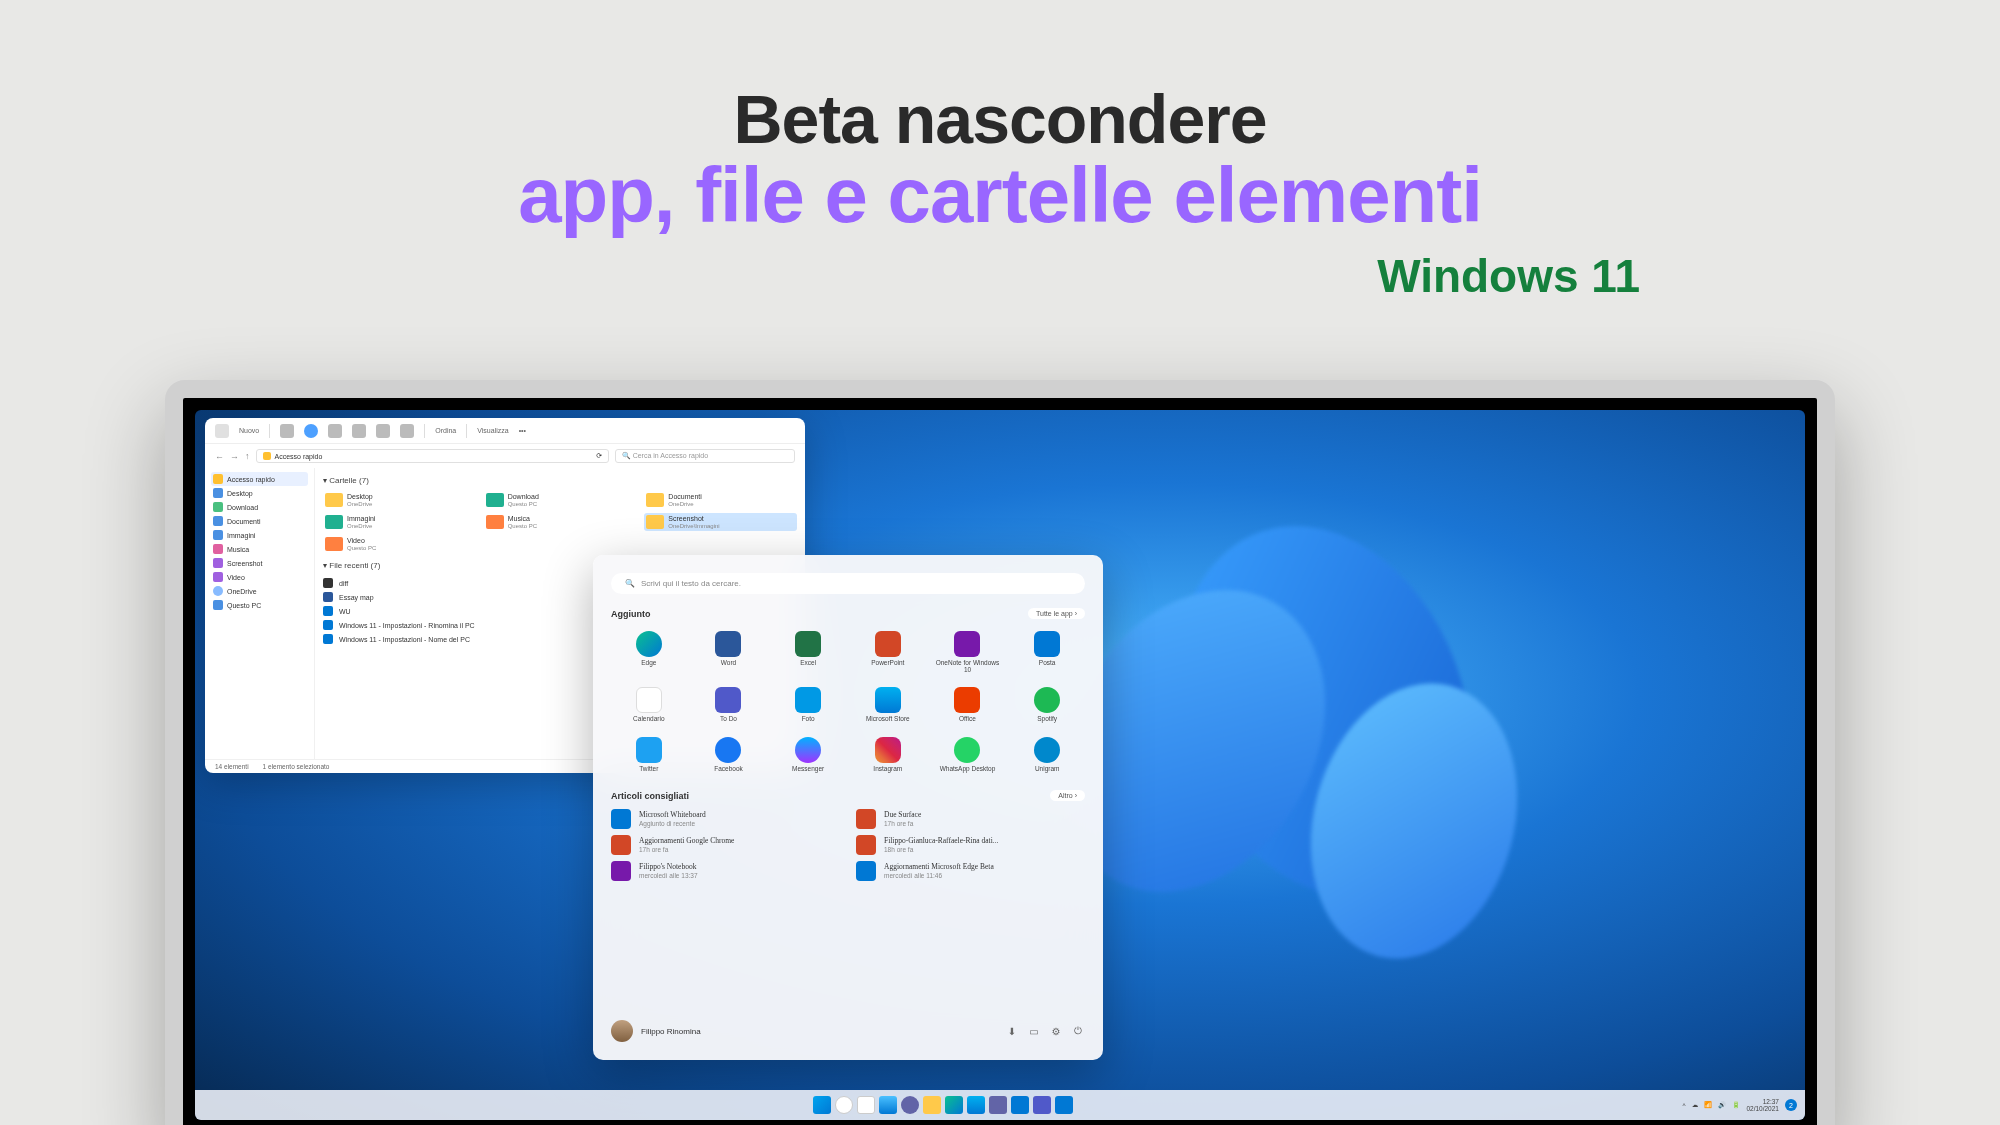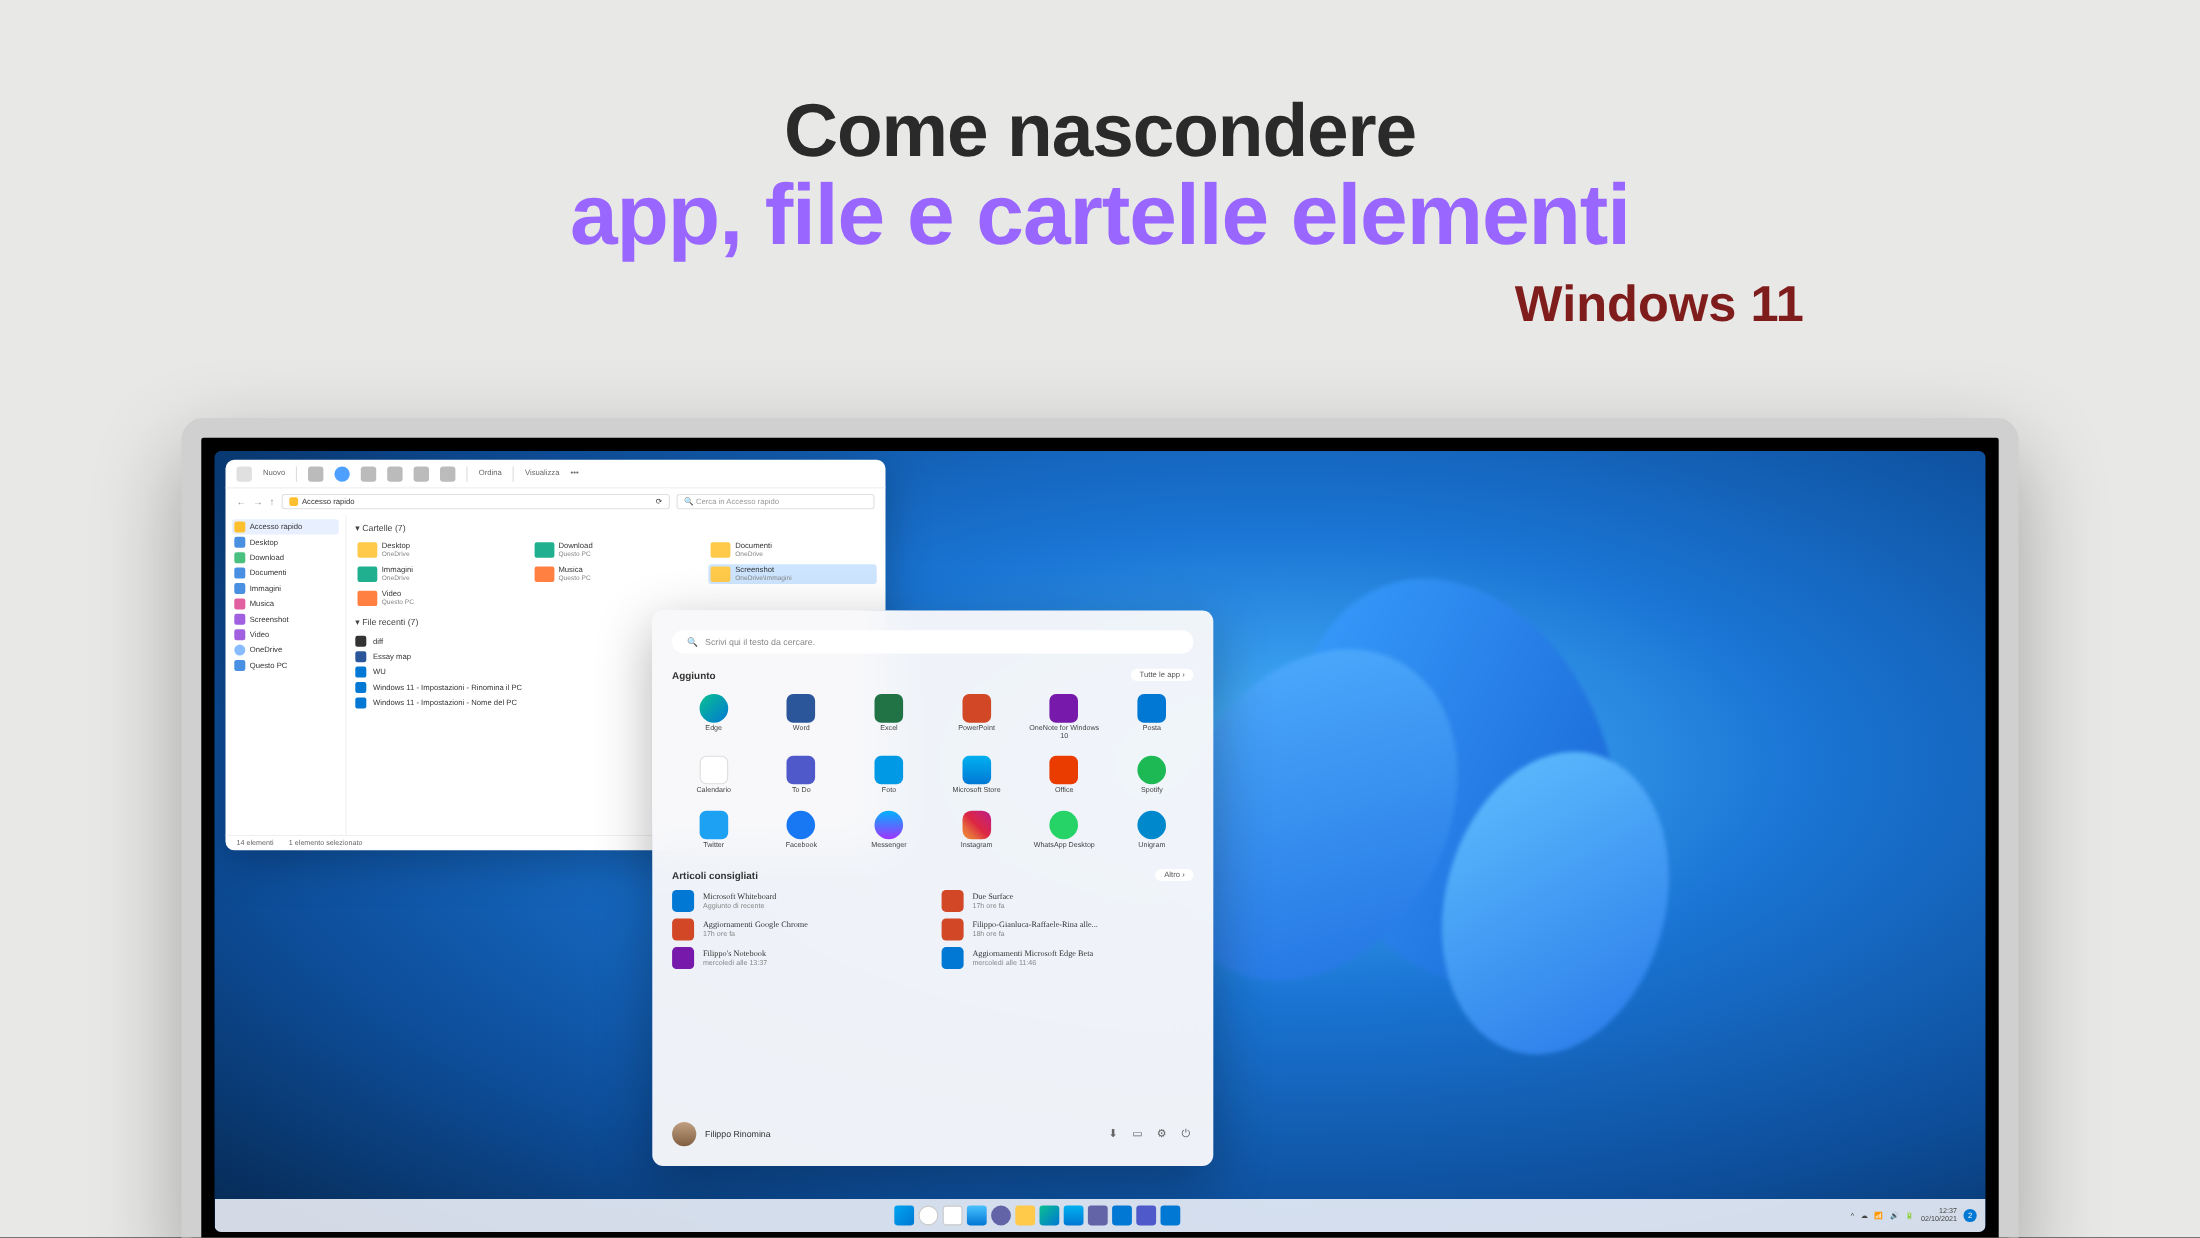--- a/index.html
+++ b/index.html
@@ -1,21 +1,21 @@
 <!DOCTYPE html>
 <html><head>
 <meta charset="utf-8">
 <style>
 * { margin: 0; padding: 0; box-sizing: border-box; font-family: 'Segoe UI', Arial, sans-serif; }
 body { width: 2000px; height: 1125px; background: #e8e8e6; position: relative; overflow: hidden; }
 
 .headline { position: absolute; top: 80px; left: 0; right: 0; text-align: center; }
 .headline .line1 { font-size: 68px; font-weight: 700; color: #2a2a2a; letter-spacing: -1px; font-family: 'Arial Narrow', Arial, sans-serif; }
 .headline .line2 { font-size: 78px; font-weight: 600; color: #9966ff; letter-spacing: -1px; margin-top: -8px; }
-.headline .line3 { font-size: 46px; font-weight: 600; color: #7f1d1d; text-align: right; padding-right: 360px; margin-top: 8px; }
+.headline .line3 { font-size: 46px; font-weight: 600; color: #15803d; text-align: right; padding-right: 360px; margin-top: 8px; }
 
 .tablet { position: absolute; left: 165px; top: 380px; width: 1670px; height: 770px; background: #000; border-radius: 20px; border: 18px solid #d0d0d0; overflow: hidden; box-shadow: 0 30px 80px rgba(0,0,0,0.3); }
 .screen { position: absolute; inset: 12px; background: radial-gradient(ellipse at 60% 40%, #4db8ff 0%, #1a75d4 35%, #0d4d99 70%, #062850 100%); border-radius: 6px; overflow: hidden; }
 .bloom { position: absolute; right: 15%; top: 10%; width: 600px; height: 500px; }
 .petal { position: absolute; border-radius: 50%; filter: blur(2px); }
 .p1 { width: 280px; height: 380px; background: linear-gradient(135deg, #3aa0ff, #1560d0); right: 100px; top: 40px; transform: rotate(-20deg); }
 .p2 { width: 240px; height: 320px; background: linear-gradient(135deg, #50b0ff, #2070e0); right: 250px; top: 100px; transform: rotate(30deg); }
 .p3 { width: 200px; height: 280px; background: linear-gradient(135deg, #60c0ff, #2878e8); right: 50px; top: 200px; transform: rotate(15deg); }
 
 
@@ -110,21 +110,21 @@
 .tb-widgets { background: linear-gradient(#4ac0ff, #0078d4); }
 .tb-chat { background: #6264a7; border-radius: 50%; }
 .tb-exp { background: #ffc94a; }
 .tbright { display: flex; gap: 6px; align-items: center; font-size: 6.5px; color: #444; }
 .tbright .dt { text-align: right; line-height: 1.1; }
 </style>
 </head>
 <body>
 
 <div class="headline">
-  <div class="line1">Come nascondere</div>
+  <div class="line1">Beta nascondere</div>
   <div class="line2">app, file e cartelle elementi</div>
   <div class="line3">Windows 11</div>
 </div>
 
 <div class="tablet">
 <div class="screen">
   <div class="bloom">
     <div class="petal p1"></div>
         <div class="petal p2"></div>
         <div class="petal p3"></div>
@@ -399,21 +399,21 @@
           <div class="rec">
             <div class="recicon" style="background:#d24726"></div>
             <div>
               <div class="rt">Aggiornamenti Google Chrome</div>
               <div class="rs">17h ore fa</div>
             </div>
           </div>
           <div class="rec">
             <div class="recicon" style="background:#d24726"></div>
             <div>
-              <div class="rt">Filippo-Gianluca-Raffaele-Rina alle...</div>
+              <div class="rt">Filippo-Gianluca-Raffaele-Rina dati...</div>
               <div class="rs">18h ore fa</div>
             </div>
           </div>
           <div class="rec">
             <div class="recicon" style="background:#7719aa"></div>
             <div>
               <div class="rt">Filippo's Notebook</div>
               <div class="rs">mercoledì alle 13:37</div>
             </div>
           </div>

